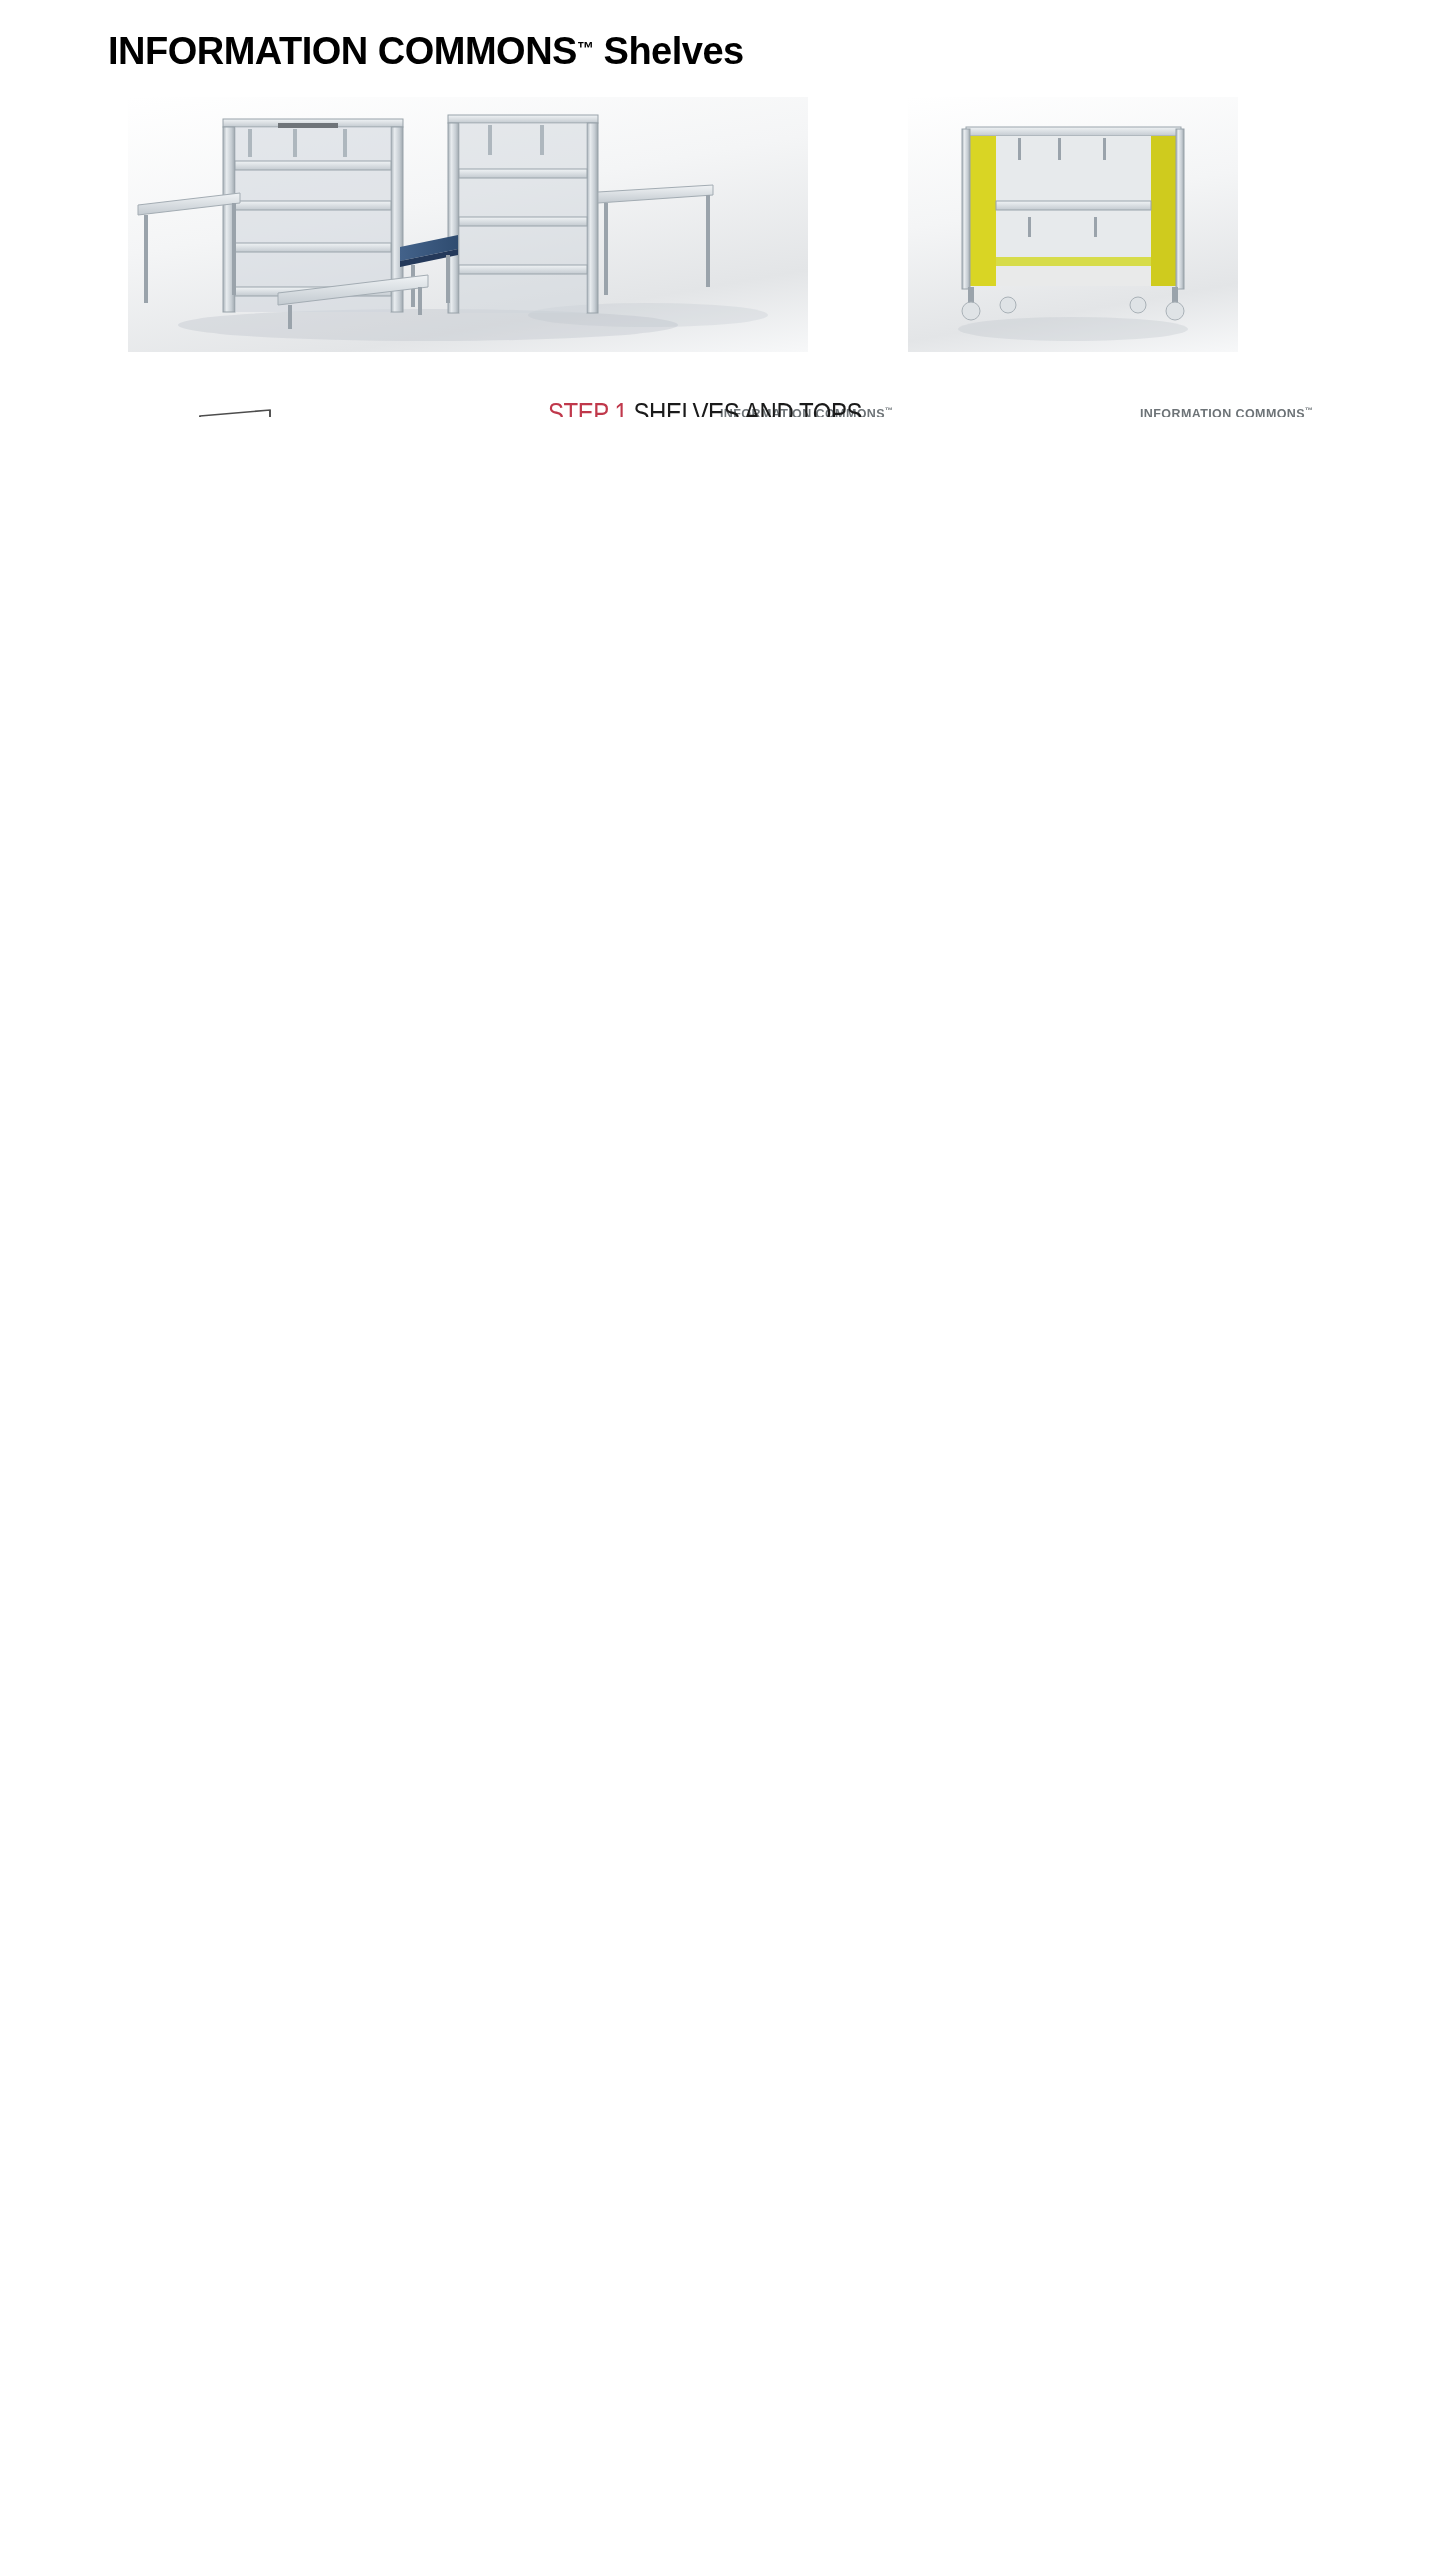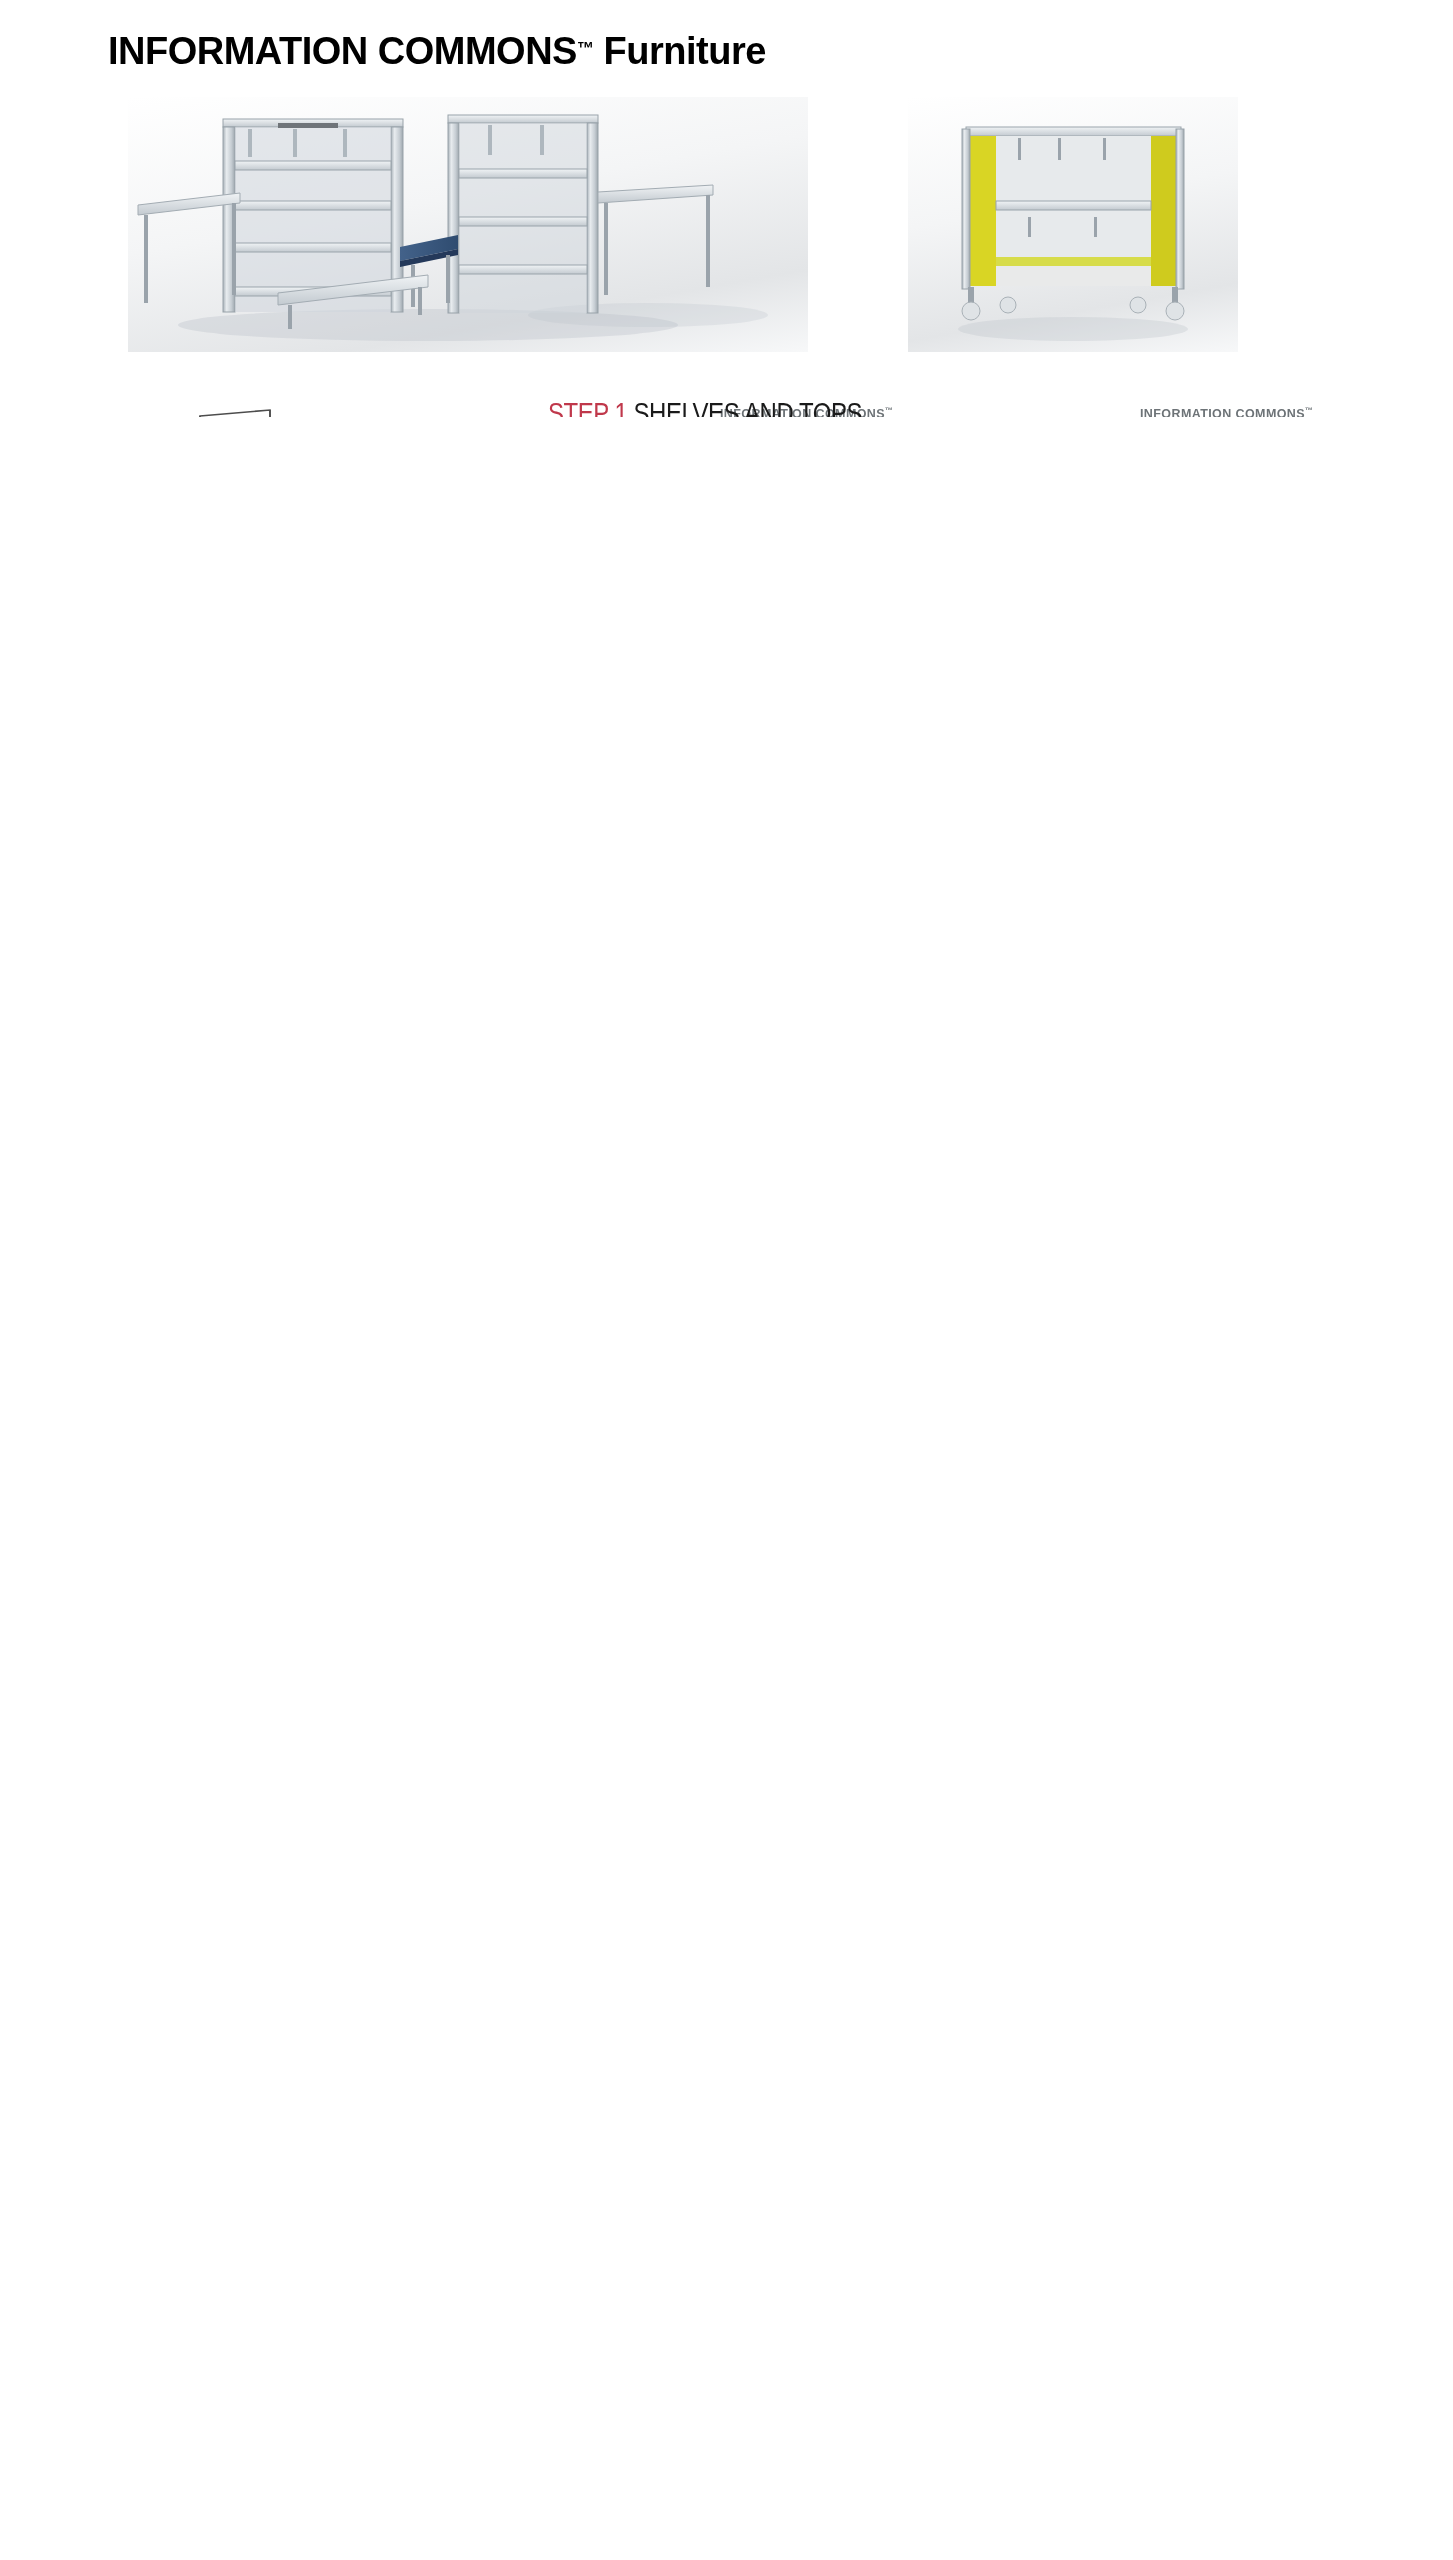--- a/index.html
+++ b/index.html
@@ -125,21 +125,21 @@
 
   
   .abs { position: absolute; }
 </style>
 </head>
 <body>
 
 <div class="page">
 
   <h1 class="page-title">
-    <span>INFORMATION COMMONS</span><span class="tm">™</span><span> Furniture</span>
+    <span>INFORMATION COMMONS</span><span class="tm">™</span><span> Shelves</span>
   </h1>
 
   <div class="hero">
 
     <div class="photo photo-a">
       <svg class="la" width="680" height="255" viewBox="0 0 680 255">
         <defs>
           <linearGradient id="mtl" x1="0" y1="0" x2="1" y2="0">
             <stop offset="0%" stop-color="#a9b2b9"></stop>
               <stop offset="30%" stop-color="#e8ecef"></stop>

